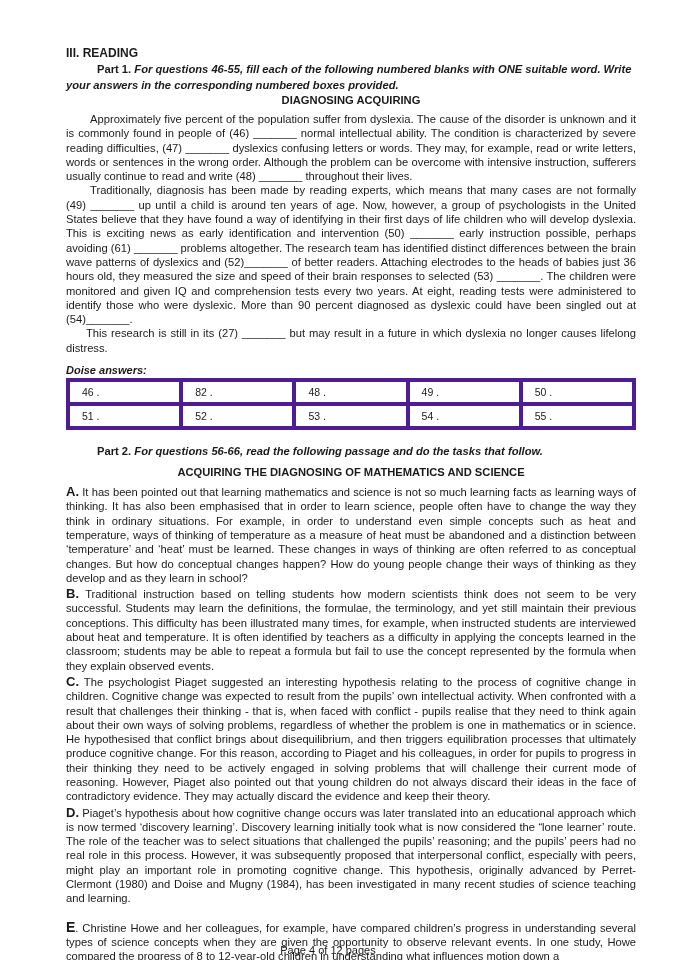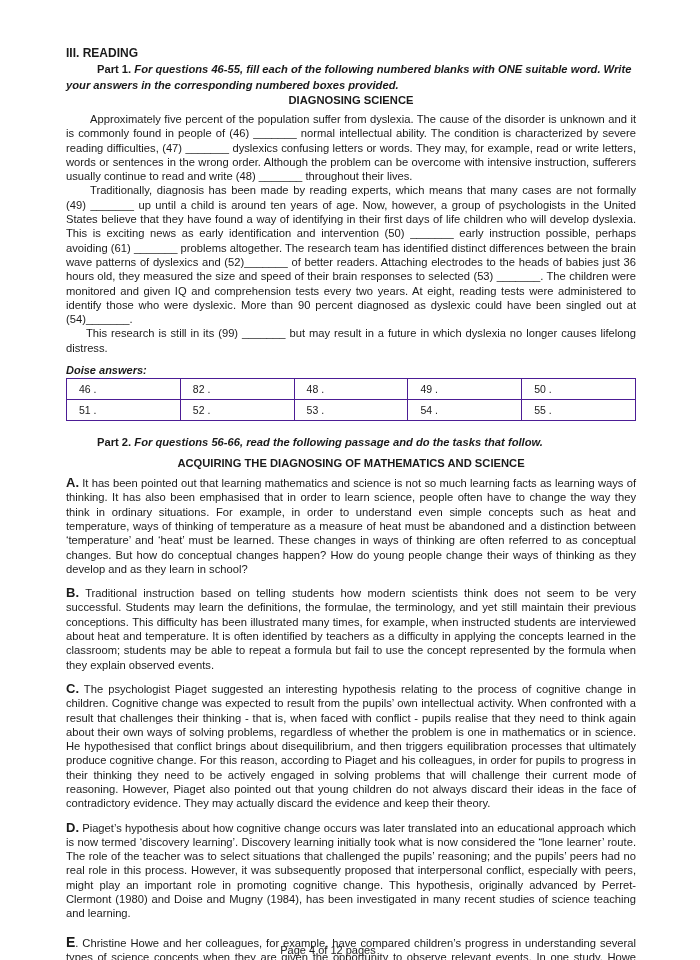--- a/index.html
+++ b/index.html
@@ -9,43 +9,43 @@
   .sec-title { font-weight: bold; font-size: 12px; line-height: 15px; margin: 0; }
   .part { font-size: 11.2px; line-height: 16px; margin: 0; }
   .part b { font-weight: bold; padding-left: 31px; }
   .part i { font-weight: bold; font-style: italic; }
   .center-title { text-align: center; font-weight: bold; font-size: 11.2px; line-height: 15px; margin: 0; }
   p.body { font-size: 11.2px; line-height: 14.3px; margin: 0; text-align: justify; }
   p.indent { text-indent: 24px; }
   p.indent2 { text-indent: 20px; }
   .answers-label { font-weight: bold; font-style: italic; font-size: 11px; line-height: 14px; margin: 8px 0 0 0; }
   table.ans { border-collapse: collapse; width: 570px; margin-top: 1px; }
-  table.ans td { border: 1px solid #4c1d95; height: 20px; width: 20%; font-size: 10.5px;
+  table.ans td { border: 4px solid #4c1d95; height: 20px; width: 20%; font-size: 10.5px;
                  padding: 0 0 0 12px; vertical-align: middle; }
-  .para-block { margin-top: 10px; }
+  .para-block { margin-top: 2px; }
   .para-block .letter { font-weight: bold; font-size: 13px; }
   .page-num { position: absolute; left: 0; width: 656px; top: 944px; text-align: center;
               font-size: 11px; line-height: 13px; }
 </style>
 </head>
 <body>
 
 <div class="page">
   <p class="sec-title">III. READING</p>
 
   <p class="part">
     <b>Part 1.</b>
     <i>For questions 46-55, fill each of the following numbered blanks with ONE suitable word. Write your answers in the corresponding numbered boxes provided.</i>
   </p>
-  <p class="center-title">DIAGNOSING SCIENCE</p>
+  <p class="center-title">DIAGNOSING ACQUIRING</p>
 
   <div style="margin-top:4px;">
     <p class="body indent">Approximately five percent of the population suffer from dyslexia. The cause of the disorder is unknown and it is commonly found in people of (46) _______  normal intellectual ability. The condition is characterized by severe reading difficulties, (47) _______ dyslexics confusing letters or words. They may, for example, read or write letters, words or sentences in the wrong order. Although the problem can be overcome with intensive instruction, sufferers usually continue to read and write (48) _______ throughout their lives.</p>
     <p class="body indent">Traditionally, diagnosis has been made by reading experts, which means that many cases are not formally (49) _______  up until a child is around ten years of age. Now, however, a group of psychologists in the United States believe that they have found a way of identifying in their first days of life children who will develop dyslexia. This is exciting news as early identification and intervention (50) _______ early instruction possible, perhaps avoiding (61) _______ problems altogether. The research team has identified distinct differences between the brain wave patterns of dyslexics and (52)_______ of better readers. Attaching electrodes to the heads of babies just 36 hours old, they measured the size and speed of their brain responses to selected (53) _______. The children were monitored and given IQ and comprehension tests every two years. At eight, reading tests were administered to identify those who were dyslexic. More than 90 percent diagnosed as dyslexic could have been singled out at (54)_______.</p>
-    <p class="body indent2">This research is still in its (99) _______ but may result in a future in which dyslexia no longer causes lifelong distress.</p>
+    <p class="body indent2">This research is still in its (27) _______ but may result in a future in which dyslexia no longer causes lifelong distress.</p>
   </div>
 
   <p class="answers-label">Doise answers:</p>
   <table class="ans">
     <tbody>
         <tr>
       <td>46 .</td>
       <td>82 .</td>
       <td>48 .</td>
       <td>49 .</td>

